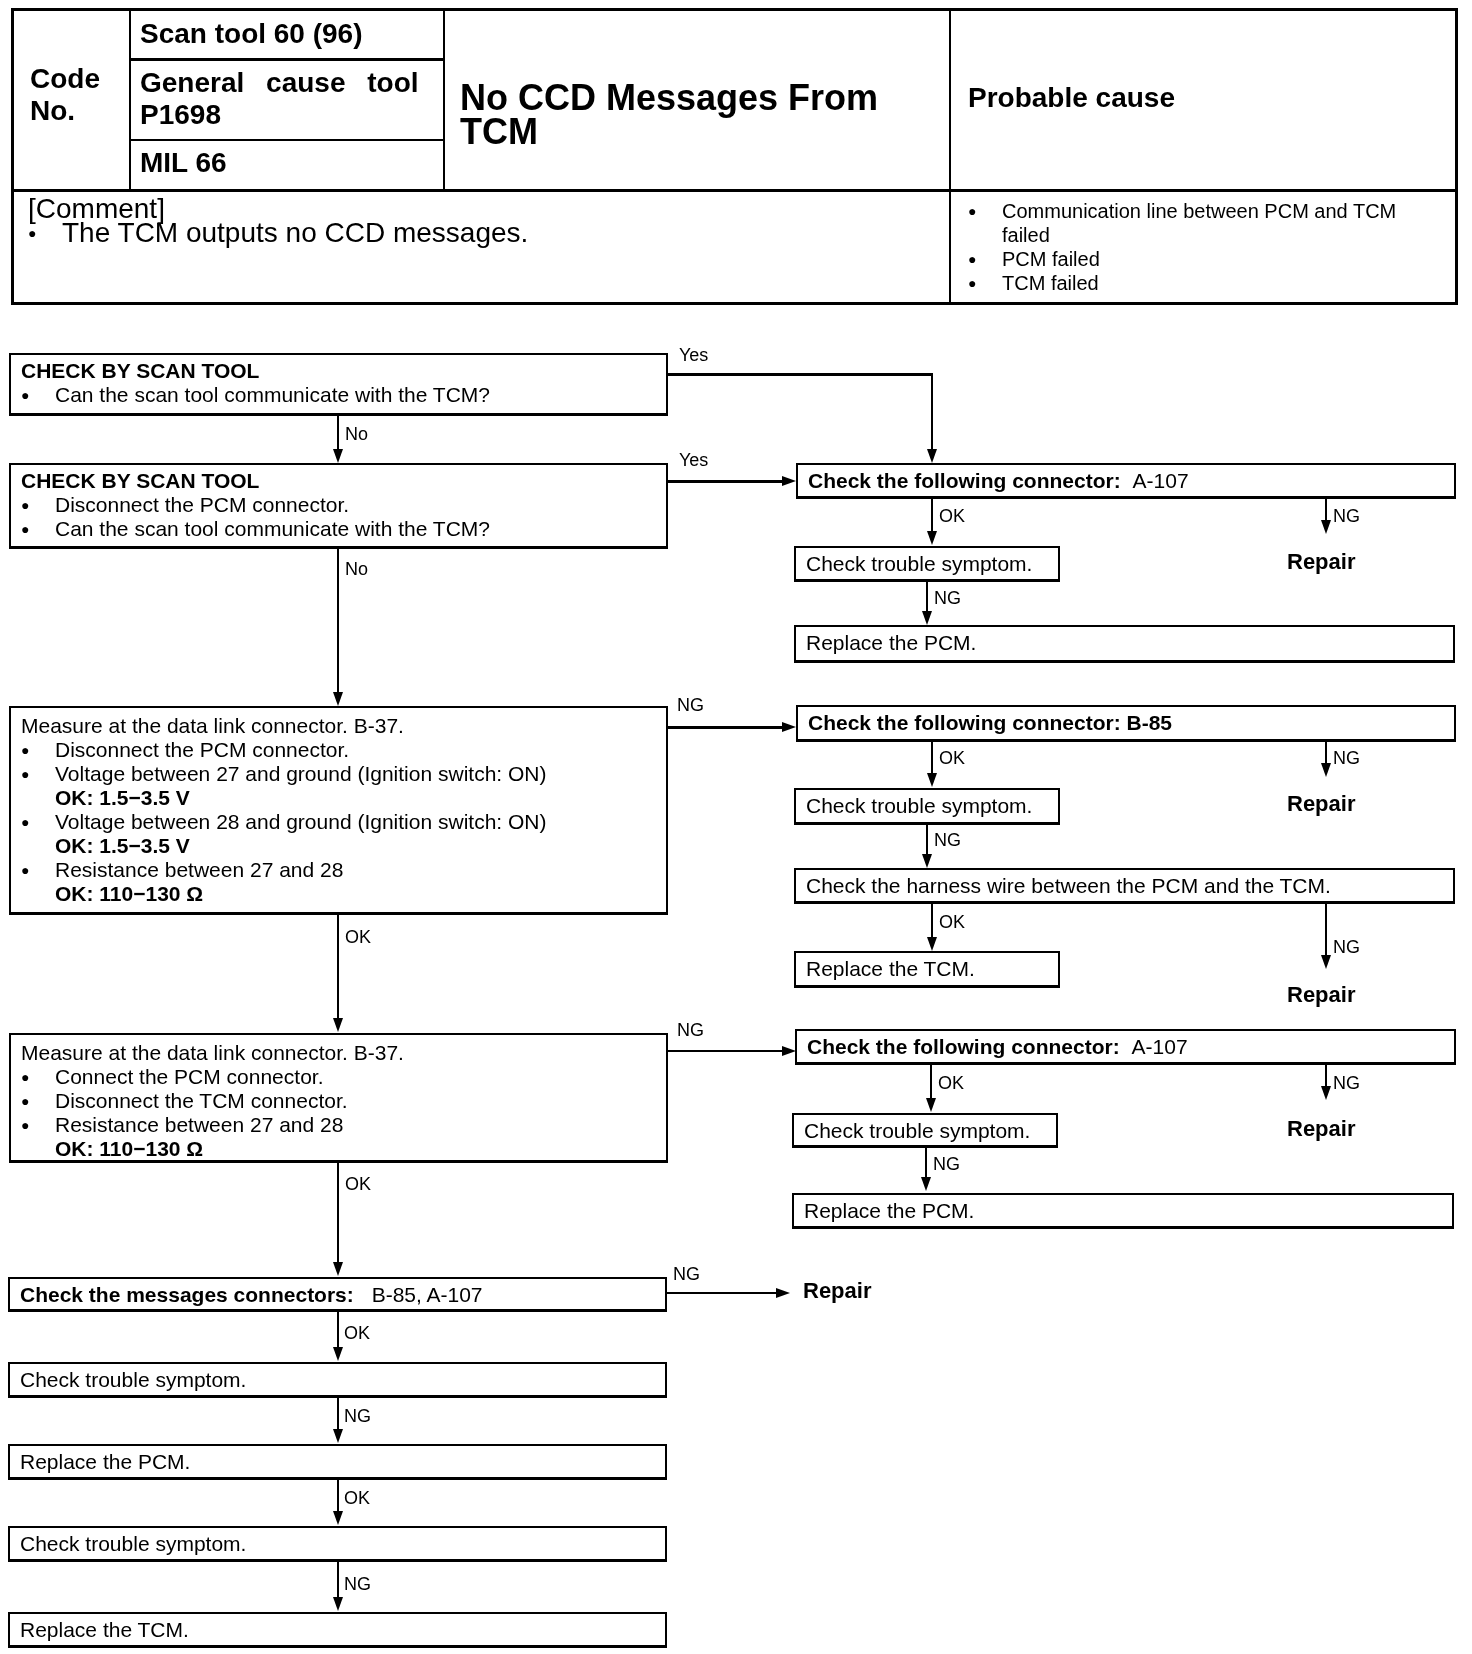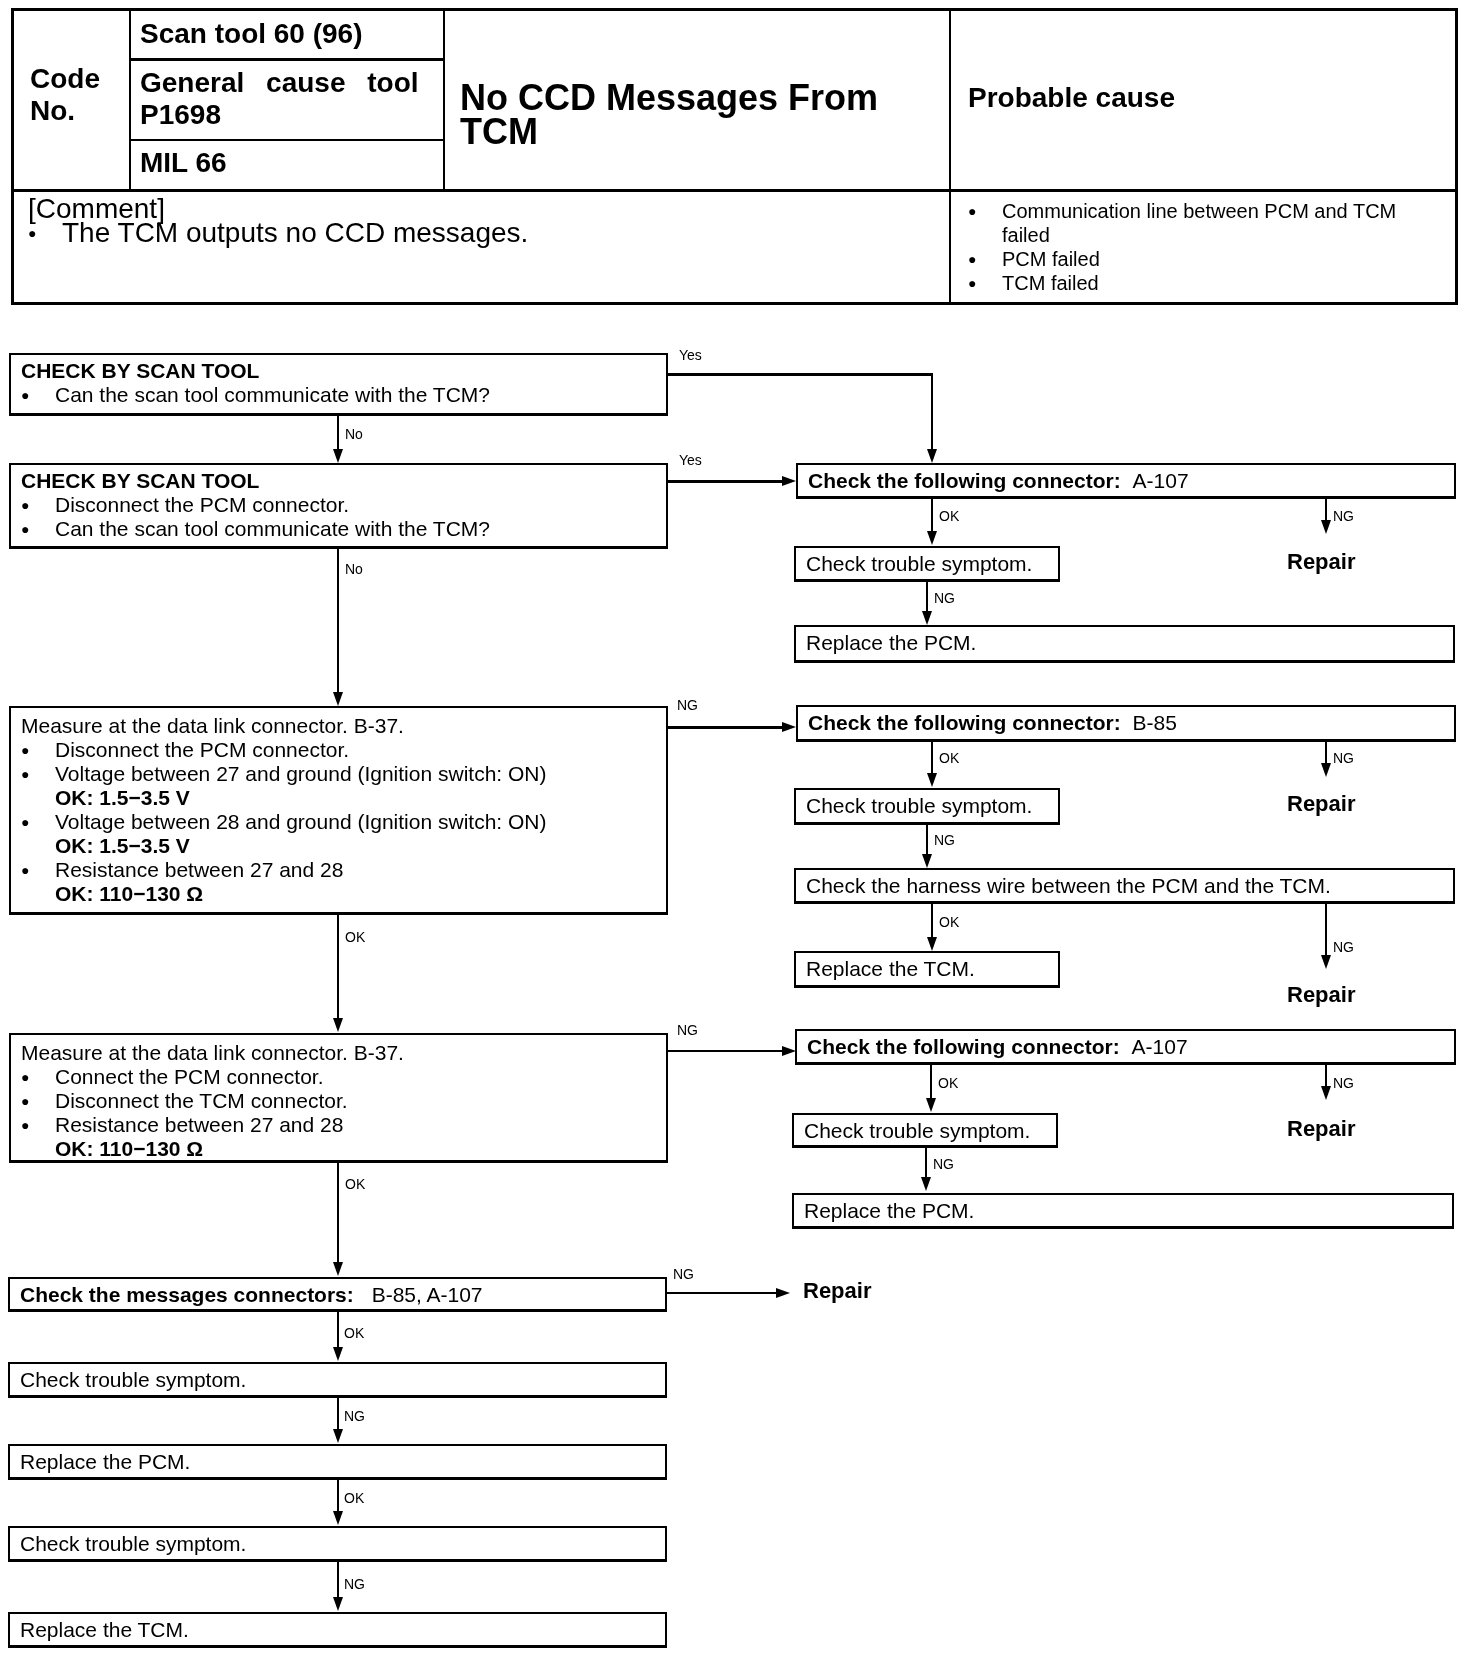--- a/index.html
+++ b/index.html
@@ -16,21 +16,21 @@
   .box .ttl { font-weight:bold; }
   .bl { position:relative; padding-left:34px; }
   .bl::before { content:"\25CF"; position:absolute; left:0; top:0; font-size:14px; }
   .ok-line { padding-left:34px; }
   .vline { position:absolute; width:2px; background:#000; }
   .hline { position:absolute; height:2px; background:#000; }
   .ahead-d { position:absolute; width:0; height:0; border-left:5px solid transparent;
              border-right:5px solid transparent; border-top:14px solid #000; }
   .ahead-r { position:absolute; width:0; height:0; border-top:5px solid transparent;
              border-bottom:5px solid transparent; border-left:14px solid #000; }
-  .lbl { position:absolute; font-size:14px; line-height:24px; white-space:nowrap; }
+  .lbl { position:absolute; font-size:18px; line-height:24px; white-space:nowrap; }
   .repair { position:absolute; font-size:22px; font-weight:bold; white-space:nowrap; }
 </style>
 </head>
 <body>
 
 <div class="hdr-table">
 
   <div class="abs" style="left:115px;top:0;width:2px;height:180px;background:#000;"></div>
   <div class="abs" style="left:429px;top:0;width:2px;height:180px;background:#000;"></div>
   <div class="abs" style="left:935px;top:0;width:2px;height:291px;background:#000;"></div>
@@ -157,21 +157,21 @@
 <div class="repair" style="left:1287px;top:549px;">Repair</div>
 
 <div class="box" style="left:794px;top:546px;width:266px;height:36px;">Check trouble symptom.</div>
 <div class="vline" style="left:926px;top:582px;height:30px;"></div>
 <div class="ahead-d" style="left:922px;top:611px;"></div>
 <div class="lbl" style="left:934px;top:586px;">NG</div>
 <div class="box" style="left:794px;top:625px;width:661px;height:38px;">Replace the PCM.</div>
 
 <div class="box" style="left:796px;top:705px;width:660px;height:37px;">
   <span class="b">Check the following connector:</span>
-  <span style="margin-left:6px;">B-85</span>
+  <span style="font-weight:bold;">B-85</span>
 </div>
 <div class="vline" style="left:931px;top:742px;height:32px;"></div>
 <div class="ahead-d" style="left:927px;top:773px;"></div>
 <div class="lbl" style="left:939px;top:746px;">OK</div>
 <div class="vline" style="left:1325px;top:742px;height:22px;"></div>
 <div class="ahead-d" style="left:1321px;top:763px;"></div>
 <div class="lbl" style="left:1333px;top:746px;">NG</div>
 <div class="repair" style="left:1287px;top:791px;">Repair</div>
 
 <div class="box" style="left:794px;top:788px;width:266px;height:37px;">Check trouble symptom.</div>

